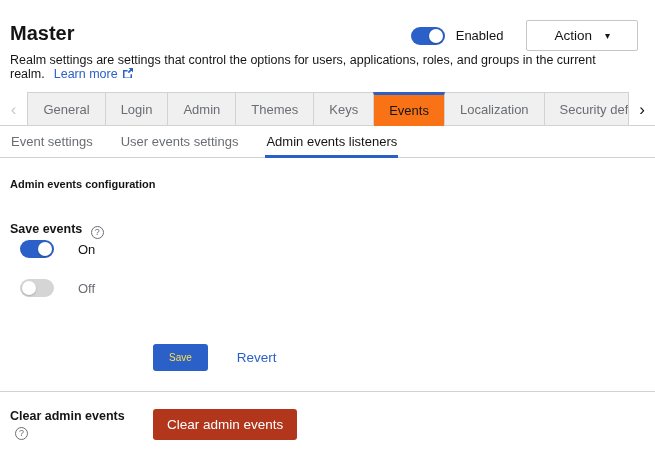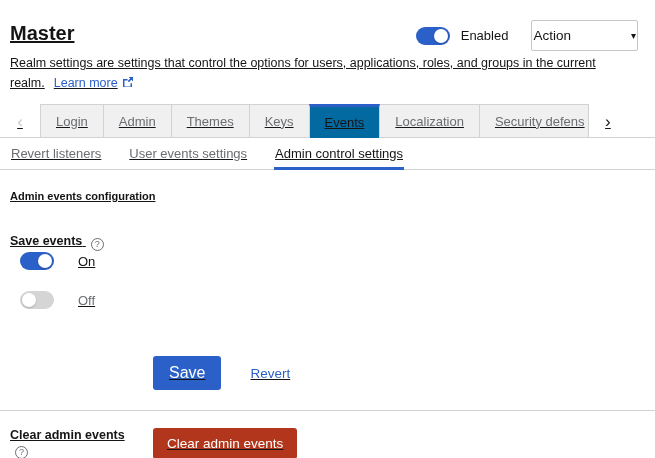--- a/index.html
+++ b/index.html
@@ -9,34 +9,34 @@
     --muted:#6a6e73;
     --text:#151515;
     --tabbg:#f0f0f0;
   }
   *{box-sizing:border-box;}
   html,body{margin:0;padding:0;}
   body{
     width:655px;height:458px;overflow:hidden;background:#fff;
     font-family:"Liberation Sans",sans-serif;color:var(--text);
   }
-  .page{width:655px;height:458px;position:relative;text-decoration:underline;}
+  .page{width:655px;height:458px;position:relative;}
 
   
   .header{padding:20px 16px 0 10px;position:relative;}
   .page-title{font-size:20px;font-weight:700;margin:0;line-height:26px;}
   .header-controls{position:absolute;top:20px;right:17px;display:flex;align-items:center;}
   .enabled-label{font-size:13px;margin-left:11px;}
   .action-btn{
     margin-left:23px;background:#fff;border:1px solid #c4c6c8;border-radius:2px;
     font-family:inherit;font-size:13.5px;color:var(--text);
-    padding:7px 1px;display:flex;align-items:center;cursor:pointer;gap:47px;
+    padding:7px 27px;display:flex;align-items:center;cursor:pointer;
   }
   .action-caret{font-size:10px;margin-left:13px;line-height:1;}
-  .description{margin:7px 0 0;font-size:12.5px;line-height:20px;max-width:620px;}
+  .description{margin:7px 0 0;font-size:12.5px;line-height:14px;max-width:620px;}
   .learn-more{color:var(--primary);text-decoration:none;margin-left:9px;white-space:nowrap;}
   .ext-icon{vertical-align:-1px;margin-left:4px;}
 
   
   .switch{width:34px;height:18px;border-radius:9px;position:relative;display:inline-block;cursor:pointer;flex:none;}
   .switch.on{background:var(--primary);}
   .switch.off{background:#d5d5d5;}
   .switch .knob{position:absolute;top:2px;width:14px;height:14px;border-radius:50%;background:#fff;box-shadow:0 1px 2px rgba(0,0,0,.2);}
   .switch.on .knob{right:2px;}
   .switch.off .knob{left:2px;}
@@ -48,21 +48,21 @@
     font-size:17px;line-height:1;cursor:pointer;font-family:inherit;padding:0;}
   .tab-scroll.left{color:#c9c9c9;}
   .tab-scroll.right{color:var(--text);width:38px;}
   .tab{
     display:flex;align-items:center;padding:0 15px;background:var(--tabbg);
     border:1px solid var(--border);font-size:13px;color:var(--muted);
     cursor:pointer;white-space:nowrap;font-family:inherit;
   }
   .tab + .tab{margin-left:-1px;}
   .tab.active{
-    background:#0369a1;color:var(--text);border-top:3px solid var(--primary);
+    background:#f97316;color:var(--text);border-top:3px solid var(--primary);
     border-bottom:none;position:relative;z-index:1;
   }
   .tab.clipped{width:110px;overflow:hidden;}
 
   
   .subtabs{display:flex;padding-left:10px;position:relative;}
   .subtabs::after{content:"";position:absolute;left:0;right:0;bottom:0;height:1px;background:var(--border);}
   .subtab{
     font-size:13px;color:var(--muted);padding:8px 1px 9px;margin-right:26px;
     background:none;border:none;cursor:pointer;position:relative;z-index:1;font-family:inherit;
@@ -79,22 +79,22 @@
     display:inline-flex;align-items:center;justify-content:center;
     width:13px;height:13px;border:1px solid var(--muted);border-radius:50%;
     color:var(--muted);font-size:9px;font-weight:400;margin-left:5px;vertical-align:-2px;cursor:pointer;
   }
   .field-control{display:flex;align-items:center;margin-left:10px;padding-top:1px;}
   .state-label{font-size:13px;margin-left:24px;}
   .state-label.off{color:var(--muted);}
 
   .actions{display:flex;align-items:center;margin-left:133px;margin-top:47px;padding-left:10px;}
   .save-btn{
-    background:var(--primary);color:#ffffff;border:none;border-radius:3px;
-    font-family:inherit;font-size:16px;padding:8px 16px;cursor:pointer;
+    background:var(--primary);color:#fde047;border:none;border-radius:3px;
+    font-family:inherit;font-size:10px;padding:8px 16px;cursor:pointer;
   }
   .revert-link{color:var(--primary);font-size:13.5px;text-decoration:none;margin-left:29px;cursor:pointer;}
 
   .divider{border:none;border-top:1px solid var(--border);margin:20px -16px 0 -10px;}
 
   .clear-row{display:flex;align-items:center;margin-top:17px;}
   .clear-label{width:133px;flex:none;font-size:12.5px;font-weight:700;}
   .danger-btn{
     background:var(--danger);color:#fff;border:none;border-radius:3px;
     font-family:inherit;font-size:13.5px;padding:8px 14px;margin-left:10px;cursor:pointer;
@@ -123,20 +123,23 @@
             <path d="M6.6 1 H11 v4.4 L9.4 3.8 6.9 6.3 5.7 5.1 8.2 2.6 z" fill="#2b60c8"></path>
           </svg></a>
     </p>
   </div>
 
   <nav class="tabs">
     <button class="tab-scroll left" aria-disabled="true">
       <span>‹</span>
     </button>
     <button class="tab">
+        <span>General</span>
+      </button>
+    <button class="tab">
         <span>Login</span>
       </button>
     <button class="tab">
         <span>Admin</span>
       </button>
     <button class="tab">
         <span>Themes</span>
       </button>
     <button class="tab">
         <span>Keys</span>
@@ -149,23 +152,23 @@
       </button>
     <button class="tab clipped">
         <span>Security defens</span>
       </button>
     <button class="tab-scroll right">
       <span>›</span>
     </button>
   </nav>
 
   <nav class="subtabs">
-    <button class="subtab"><span>Revert listeners</span></button>
+    <button class="subtab"><span>Event settings</span></button>
     <button class="subtab"><span>User events settings</span></button>
-    <button class="subtab active" aria-selected="true"><span>Admin control settings</span></button>
+    <button class="subtab active" aria-selected="true"><span>Admin events listeners</span></button>
   </nav>
 
   <main class="main">
     <h2 class="section-title">Admin events configuration</h2>
 
     <div class="form">
 
       <div class="field-row">
         <div class="field-label">
           <span>Save events</span>

